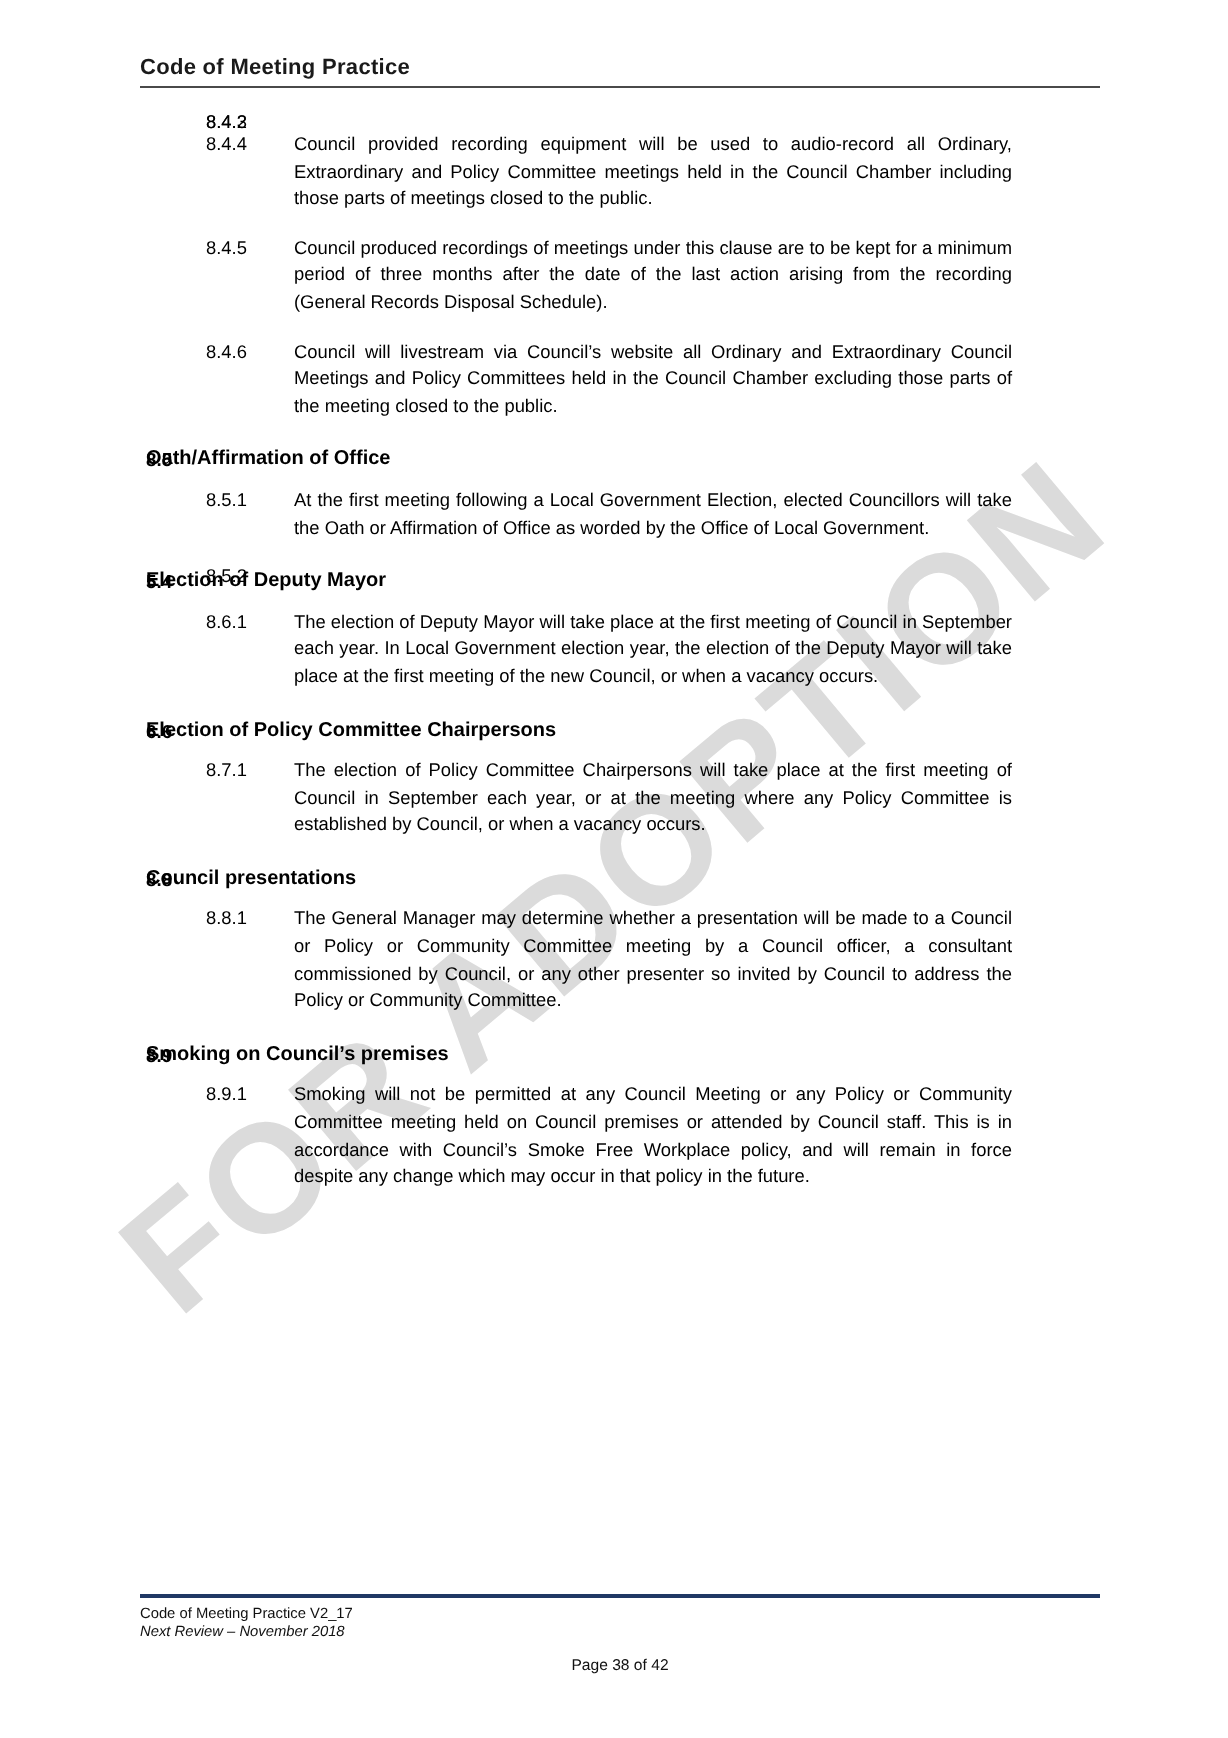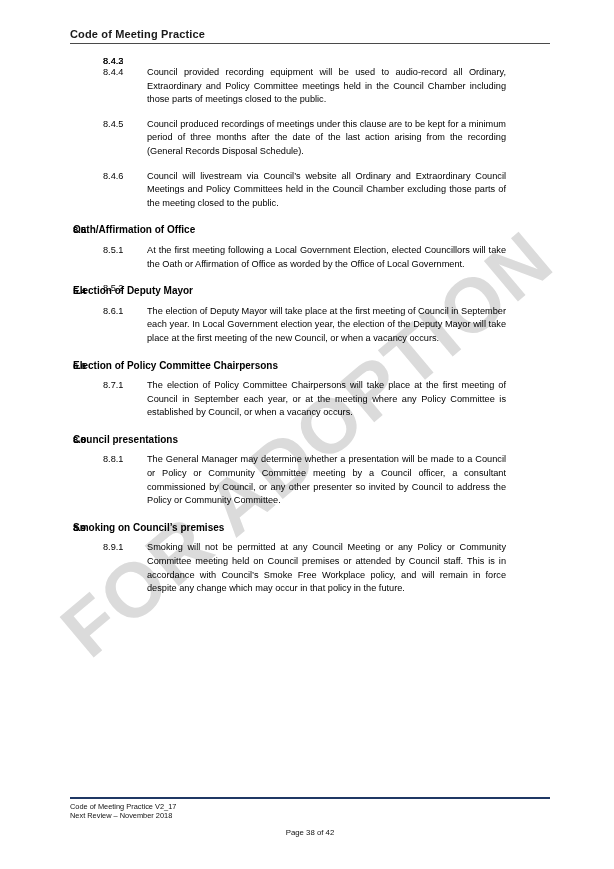--- a/index.html
+++ b/index.html
@@ -143,21 +143,21 @@
   }
   .footer-row {
     display: flex;
     justify-content: space-between;
     align-items: baseline;
     font-size: 7.4px;
     color: #111;
     flex-direction: column;
   }
   .footer-left  { text-align: left; }
-  .footer-right { text-align: left; }
+  .footer-right { text-align: left; font-style: italic; }
   .footer-center {
     text-align: center;
     font-size: 7.8px;
     color: #111;
     margin-top: 8px;
     width: 480px;
   }
 </style>
 </head>
 <body>

